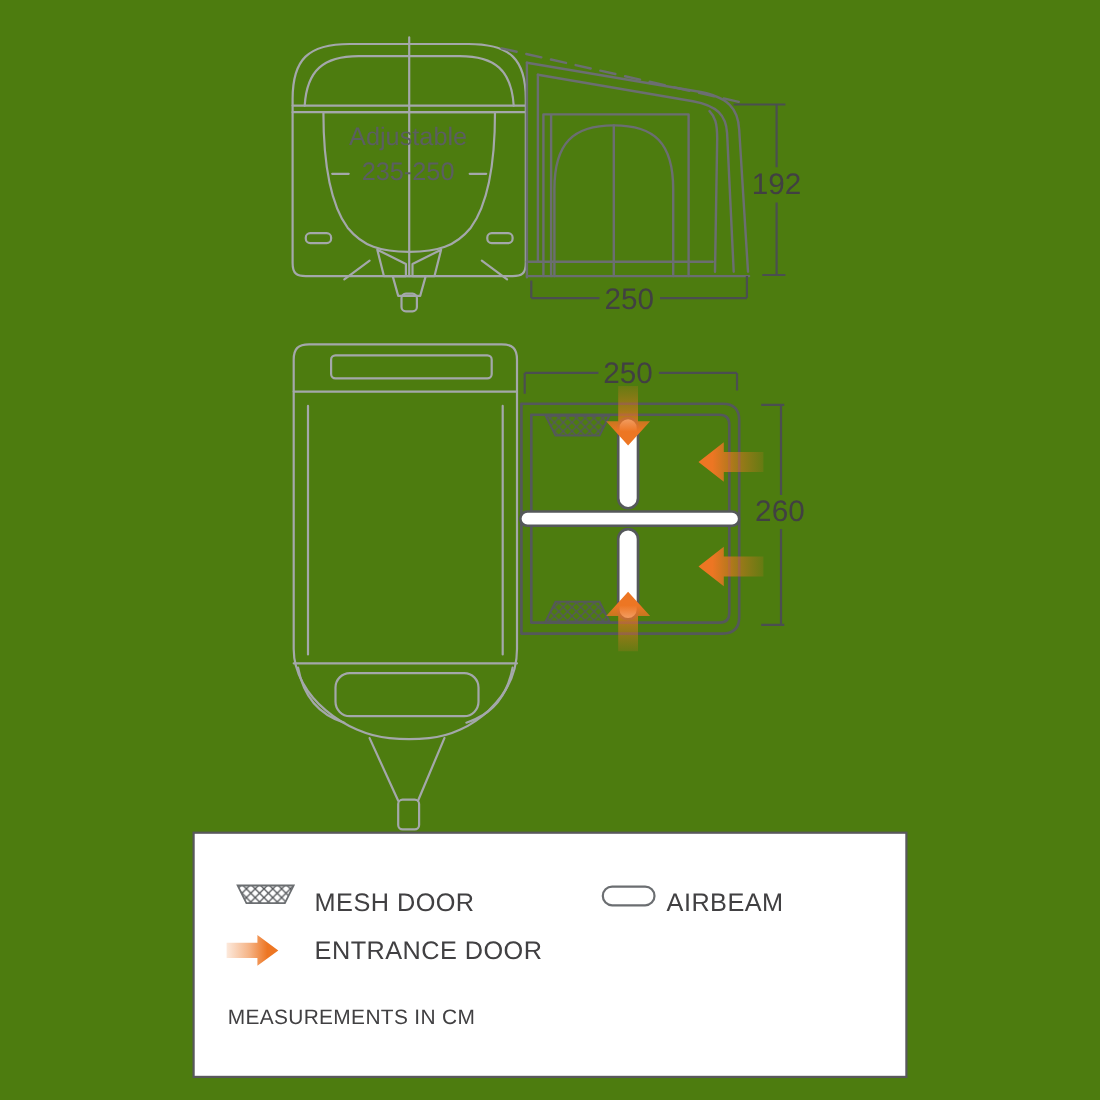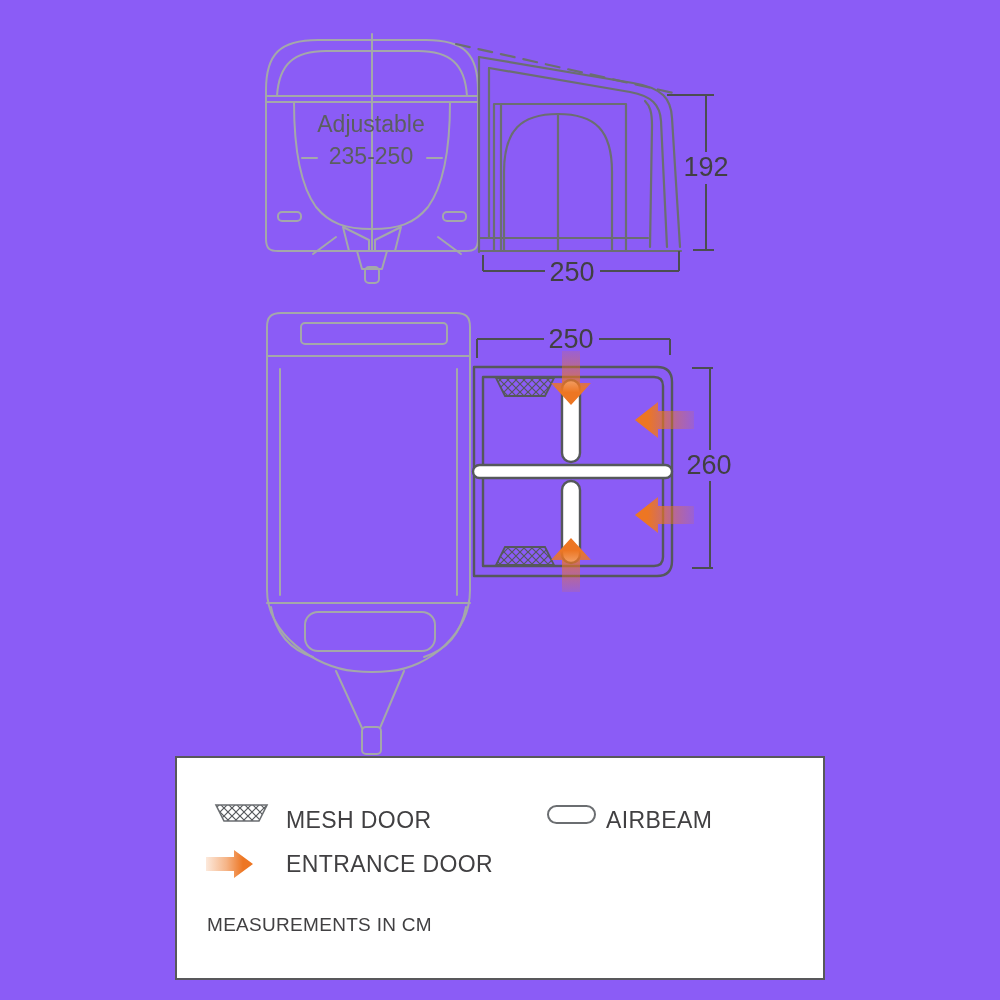--- a/index.html
+++ b/index.html
@@ -1,19 +1,19 @@
 <!DOCTYPE html>
 <html><head>
 <meta charset="utf-8">
 <style>
   html,body{margin:0;padding:0;background:#ffffff;}
   .stage{
     position:relative;
     width:1000px;height:1000px;
-    background:#8b5cf6;
+    background:#4d7c0f;
     font-family:"Liberation Sans", sans-serif;
     overflow:hidden;
   }
   svg{display:block;}
   .lt{stroke:#a4a8aa;stroke-width:2;fill:none;stroke-linecap:round;stroke-linejoin:round;}   
   .md{stroke:#6b6e71;stroke-width:2.2;fill:none;stroke-linecap:round;stroke-linejoin:round;} 
   .dk{stroke:#55585b;stroke-width:2.4;fill:none;stroke-linejoin:round;}                      
   .dim{stroke:#4b4e50;stroke-width:2;fill:none;}
   .dimtxt{fill:#414042;font-size:27px;font-family:"Liberation Sans", sans-serif;}
   .adjtxt{fill:#5b5e61;font-size:23px;font-family:"Liberation Sans", sans-serif;}

